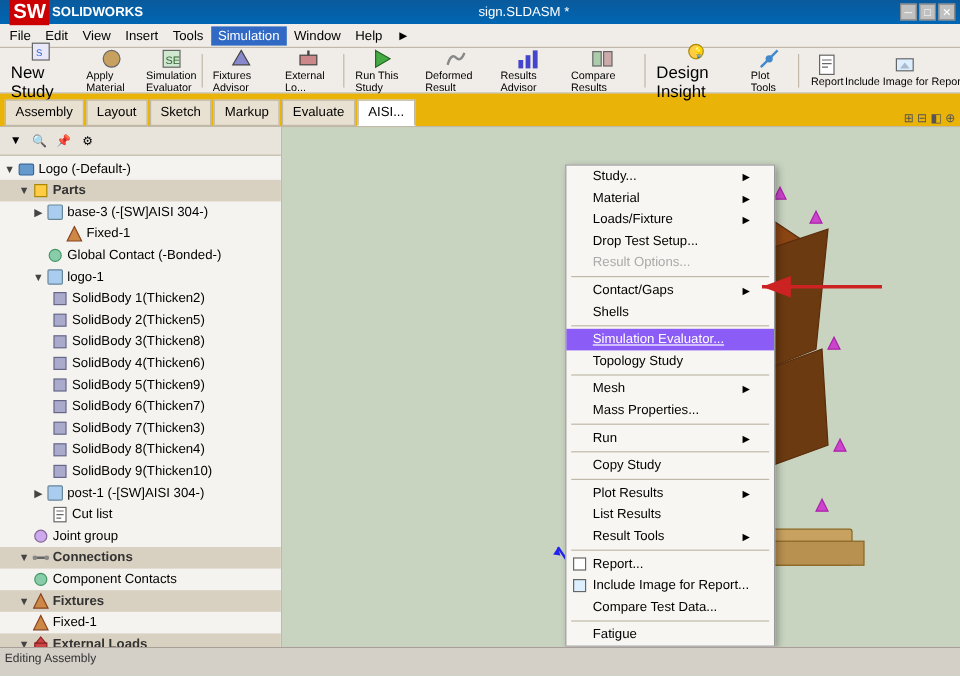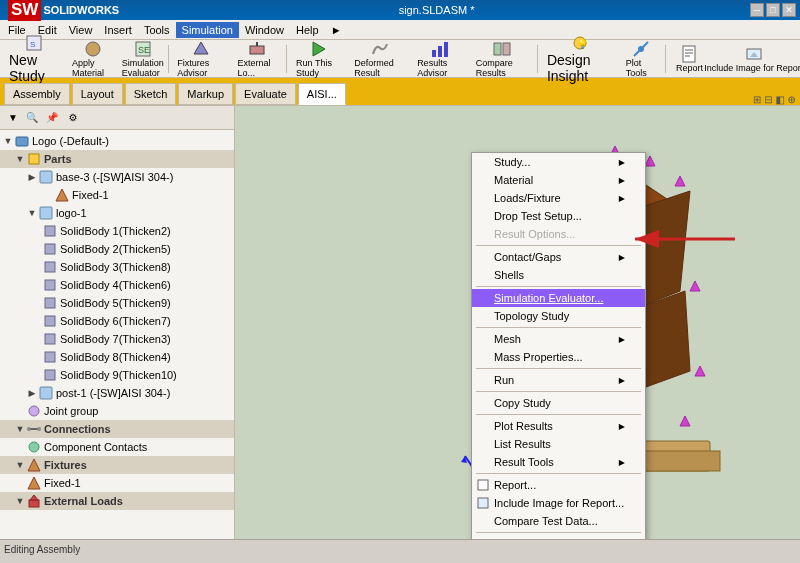--- a/index.html
+++ b/index.html
@@ -36,21 +36,21 @@
     .sidebar-icon-btn { width: 18px; height: 18px; display: flex; align-items: center; justify-content: center; cursor: pointer; border: 1px solid transparent; font-size: 10px; }
     .tree-item { display: flex; align-items: center; padding: 1px 0; cursor: pointer; white-space: nowrap; font-size: 11px; }
     .tree-toggle { width: 12px; height: 12px; display: inline-flex; align-items: center; justify-content: center; font-size: 9px; color: #444; flex-shrink: 0; }
     .tree-icon { width: 16px; height: 16px; display: inline-flex; align-items: center; justify-content: center; flex-shrink: 0; }
     .tree-label { padding-left: 2px; color: #000; }
     .tree-indent { display: inline-block; }
     .section-header { background: #d8d0c0; padding: 1px 4px; font-weight: bold; font-size: 11px; color: #333; display: flex; align-items: center; }
 
     
     .viewport { flex: 1; background: #c8d4c0; position: relative; overflow: hidden; }
-    .dropdown-menu { position: absolute; top: 46px; left: 236px; width: 175px; background: #f8f6f2; border: 1px solid #999; box-shadow: 2px 2px 6px rgba(0,0,0,0.3); z-index: 200; }
+    .dropdown-menu { position: absolute; top: 31px; left: 236px; width: 175px; background: #f8f6f2; border: 1px solid #999; box-shadow: 2px 2px 6px rgba(0,0,0,0.3); z-index: 200; }
     .dropdown-item { padding: 3px 20px 3px 22px; font-size: 11px; color: #000; cursor: pointer; display: flex; align-items: center; justify-content: space-between; position: relative; white-space: nowrap; }
     .dropdown-item.highlighted { background: #8b5cf6; color: white; text-decoration: underline; }
     .dropdown-item.disabled { color: #aaa; cursor: default; }
     .dropdown-sep { height: 1px; background: #c0b8a8; margin: 2px 4px; }
     .dropdown-arrow { font-size: 8px; margin-left: 4px; }
     .dropdown-icon { position: absolute; left: 4px; top: 50%; transform: translateY(-50%); width: 14px; height: 14px; display: flex; align-items: center; justify-content: center; }
 
     
     .status-bar { height: 20px; background: #d4d0c8; border-top: 1px solid #a8a098; display: flex; align-items: center; padding: 0 4px; font-size: 10px; color: #333; }
 
@@ -273,20 +273,30 @@
       <div class="tree-item">
         <span class="tree-indent" style="width:42px"></span>
         <span class="tree-toggle"> </span>
         <span class="tree-icon">
           <svg width="14" height="14">
               <polygon points="7,1 13,13 1,13" fill="#cc8844" stroke="#884422" stroke-width="1"></polygon>
             </svg>
         </span>
         <span class="tree-label">Fixed-1</span>
       </div>
+      <div class="tree-item">
+        <span class="tree-indent" style="width:26px"></span>
+        <span class="tree-toggle"> </span>
+        <span class="tree-icon">
+          <svg width="14" height="14">
+              <circle cx="7" cy="7" r="5" fill="#88ccaa" stroke="#449966" stroke-width="1"></circle>
+            </svg>
+        </span>
+        <span class="tree-label">Global Contact (-Bonded-)</span>
+      </div>
 
       <div class="tree-item">
         <span class="tree-indent" style="width:26px"></span>
         <span class="tree-toggle">▼</span>
         <span class="tree-icon">
           <svg width="14" height="14">
               <rect x="1" y="1" width="12" height="12" fill="#aaccee" stroke="#668899" stroke-width="1" rx="1"></rect>
             </svg>
         </span>
         <span class="tree-label">logo-1</span>
@@ -376,20 +386,32 @@
 
       <div class="tree-item">
         <span class="tree-indent" style="width:26px"></span>
         <span class="tree-toggle">▶</span>
         <span class="tree-icon">
           <svg width="14" height="14">
               <rect x="1" y="1" width="12" height="12" fill="#aaccee" stroke="#668899" stroke-width="1" rx="1"></rect>
             </svg>
         </span>
         <span class="tree-label">post-1 (-[SW]AISI 304-)</span>
+      </div>
+      <div class="tree-item">
+        <span class="tree-indent" style="width:42px"></span>
+        <span class="tree-icon">
+          <svg width="14" height="14">
+              <rect x="2" y="1" width="10" height="12" fill="white" stroke="#666"></rect>
+              <line x1="4" y1="4" x2="10" y2="4" stroke="#666"></line>
+              <line x1="4" y1="7" x2="10" y2="7" stroke="#666"></line>
+              <line x1="4" y1="10" x2="8" y2="10" stroke="#666"></line>
+            </svg>
+        </span>
+        <span class="tree-label">Cut list</span>
       </div>
       <div class="tree-item">
         <span class="tree-indent" style="width:26px"></span>
         <span class="tree-icon">
           <svg width="14" height="14">
               <circle cx="7" cy="7" r="5" fill="#ccaaee" stroke="#886699" stroke-width="1"></circle>
             </svg>
         </span>
         <span class="tree-label">Joint group</span>
       </div>

